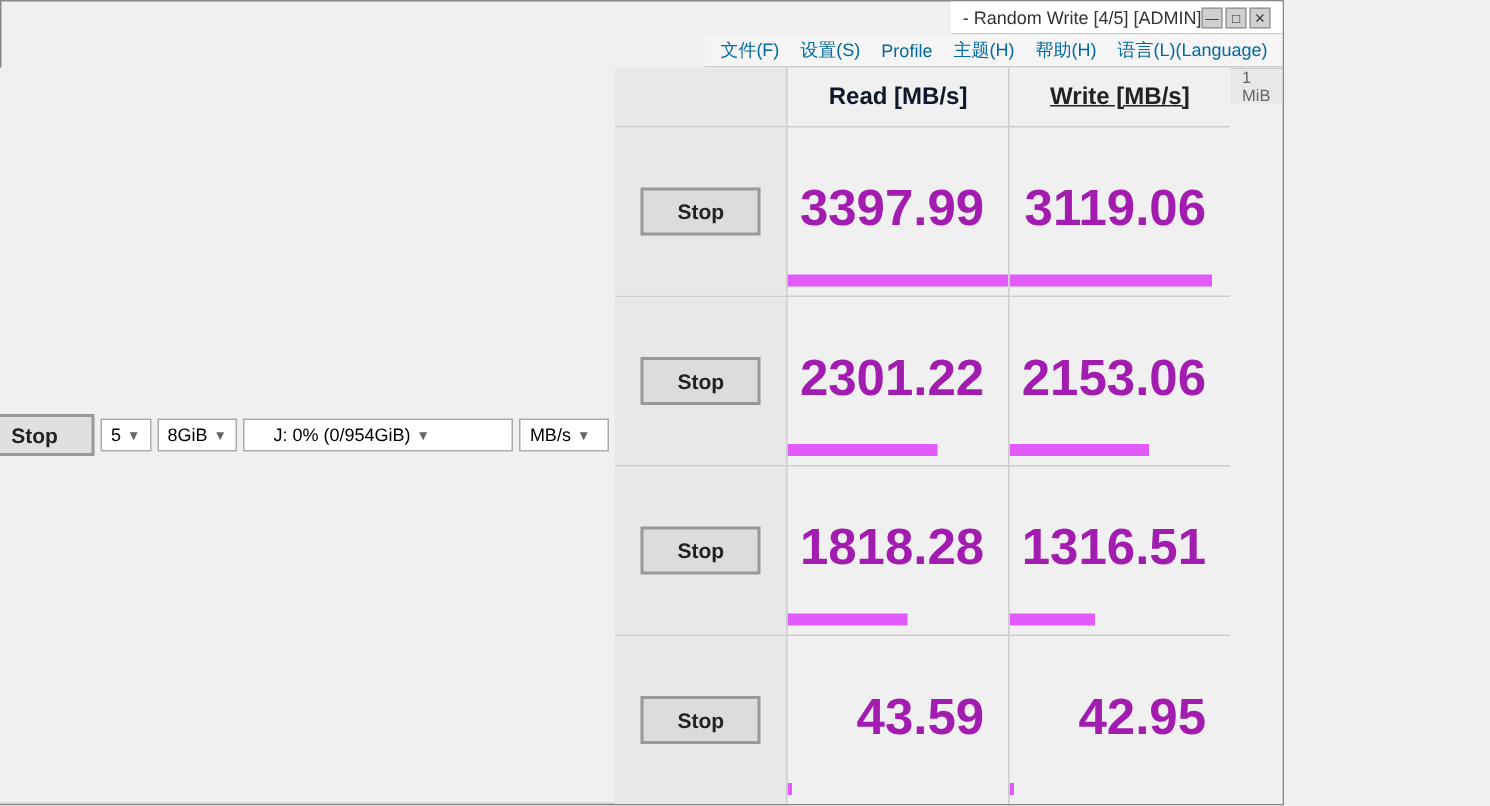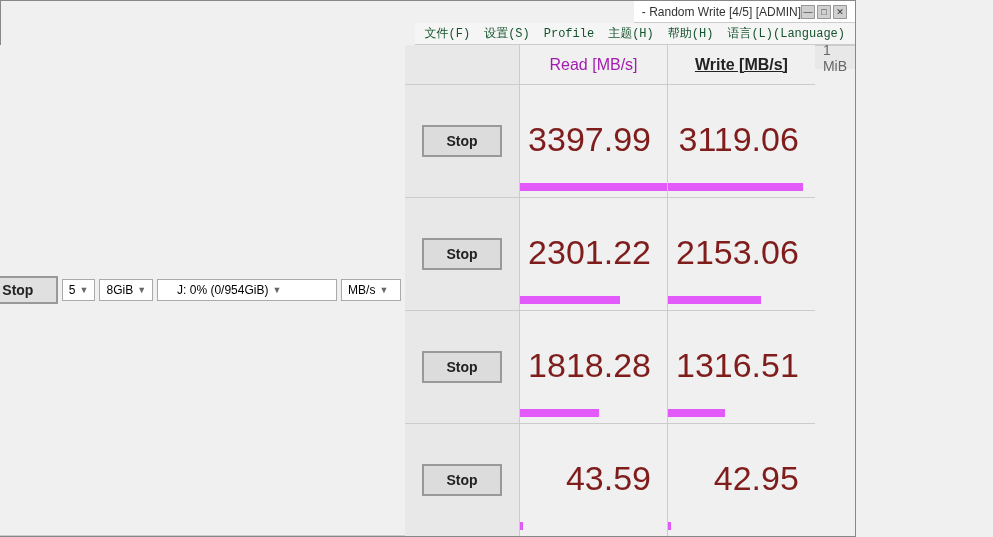--- a/index.html
+++ b/index.html
@@ -64,22 +64,21 @@
       align-items: center;
       padding: 0 4px;
       border-bottom: 1px solid #ccc;
       font-size: 12px;
       gap: 2px;
     }
 
     .menu-item {
       padding: 2px 6px;
       cursor: pointer;
-      color: #14532d;
-      font-family: Liberation Mono, monospace;
+      color: #0369a1;
     }
 
     .content-area {
       display: flex;
       flex: 1;
       overflow: hidden;
     }
 
     
     .anime-panel {
@@ -172,22 +171,22 @@
       border-right: 1px solid #ccc;
       background: #e8e8e8;
     }
 
     .header-read {
       flex: 1;
       display: flex;
       align-items: center;
       justify-content: center;
       font-size: 16px;
-      font-weight: normal;
-      color: #a21caf;
+      font-weight: bold;
+      color: #0f172a;
       border-right: 1px solid #ccc;
     }
 
     .header-write {
       flex: 1;
       display: flex;
       align-items: center;
       justify-content: center;
       font-size: 16px;
       font-weight: bold;
@@ -246,22 +245,22 @@
       flex-direction: column;
       align-items: flex-end;
       justify-content: center;
       padding: 4px 16px 8px 8px;
       position: relative;
       overflow: hidden;
     }
 
     .bench-value {
       font-size: 34px;
-      font-weight: 400;
-      color: #7f1d1d;
+      font-weight: 700;
+      color: #a21caf;
       line-height: 1;
       z-index: 1;
       position: relative;
     }
 
     .bench-bar {
       position: absolute;
       bottom: 6px;
       left: 0;
       height: 8px;
@@ -514,18 +513,18 @@
           </div>
           <div class="write-cell">
             <span class="bench-value">42.95</span>
             <div class="bench-bar" style="width:2%"></div>
           </div>
         </div>
 
       </div>
 
       <div class="bottom-bar">
-        <span style="font-size:14px;color:#666;">1 MiB</span>
+        <span style="font-size:11px;color:#666;">1 MiB</span>
       </div>
 
     </div>
   </div>
 </div>
 
 </body></html>

